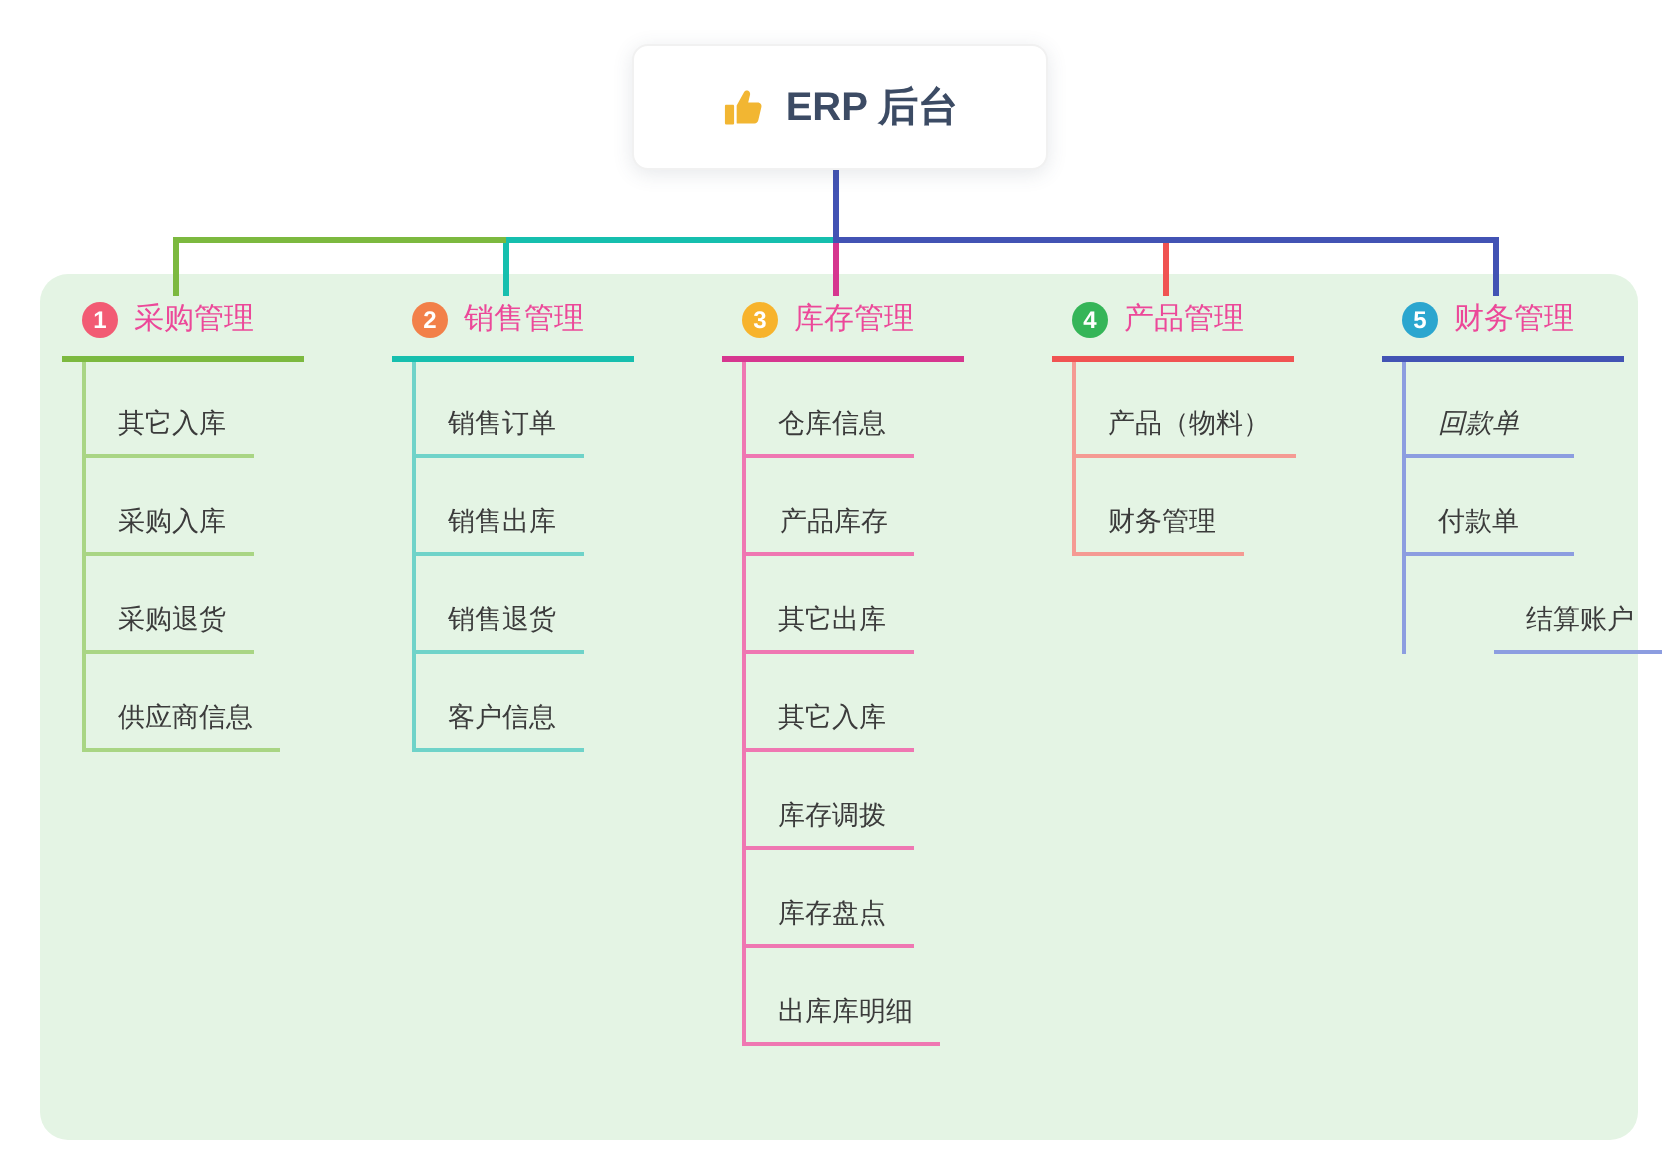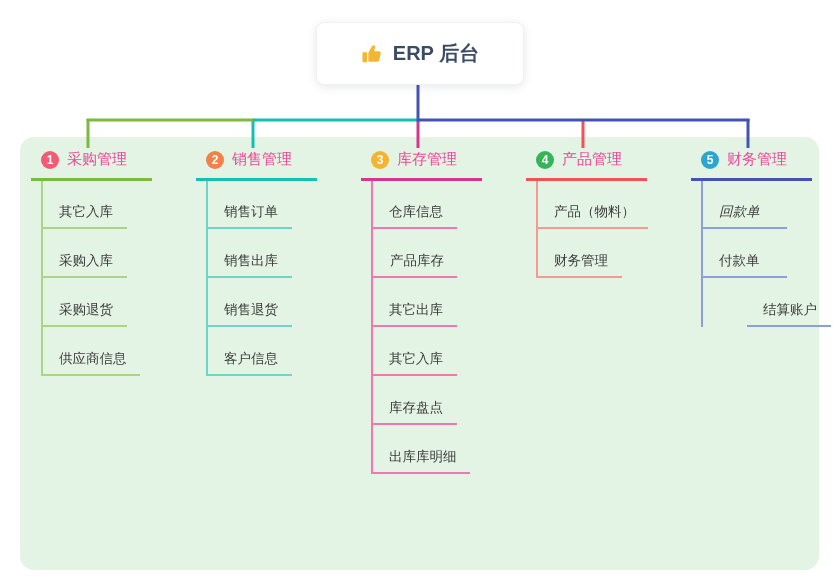--- a/index.html
+++ b/index.html
@@ -105,20 +105,21 @@
   <div class="branch b2">
     <div class="branch-header" style="border-bottom-color: rgb(214, 54, 143);">
       <span class="badge" style="background-color: rgb(247, 179, 44);">3</span>
       <span class="branch-label">库存管理</span>
     </div>
     <div class="children" style="border-left-color: rgb(239, 119, 178);">
       <div class="child" style="border-bottom-color: rgb(239, 119, 178);">仓库信息</div>
       <div class="child" style="border-bottom-color: rgb(239, 119, 178); padding-left: 17px;">产品库存</div>
       <div class="child" style="border-bottom-color: rgb(239, 119, 178);">其它出库</div>
       <div class="child" style="border-bottom-color: rgb(239, 119, 178);">其它入库</div>
+      <div class="child" style="border-bottom-color: rgb(239, 119, 178);">库存调拨</div>
       <div class="child" style="border-bottom-color: rgb(239, 119, 178);">库存盘点</div>
       <div class="child" style="border-bottom-color: rgb(239, 119, 178);">出库库明细</div>
     </div>
   </div>
 
   <div class="branch b3">
     <div class="branch-header" style="border-bottom-color: rgb(240, 83, 82);">
       <span class="badge" style="background-color: rgb(53, 181, 88);">4</span>
       <span class="branch-label">产品管理</span>
     </div>

